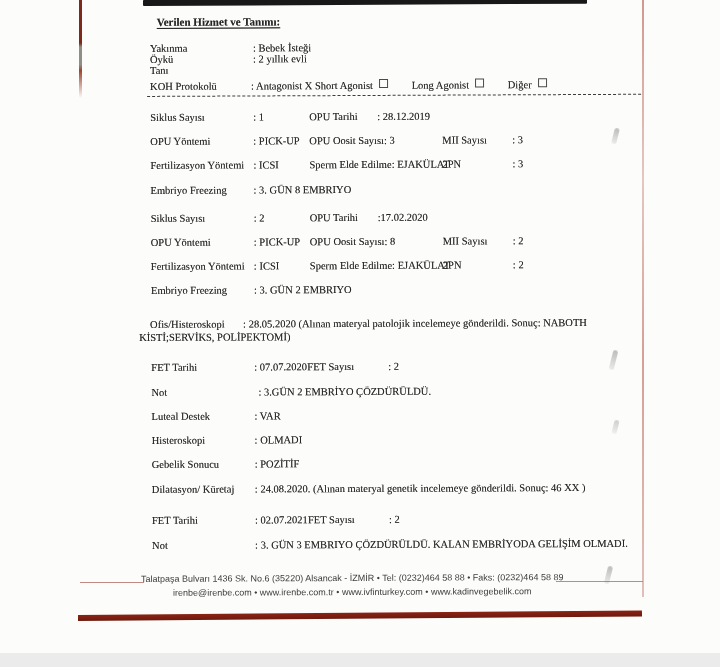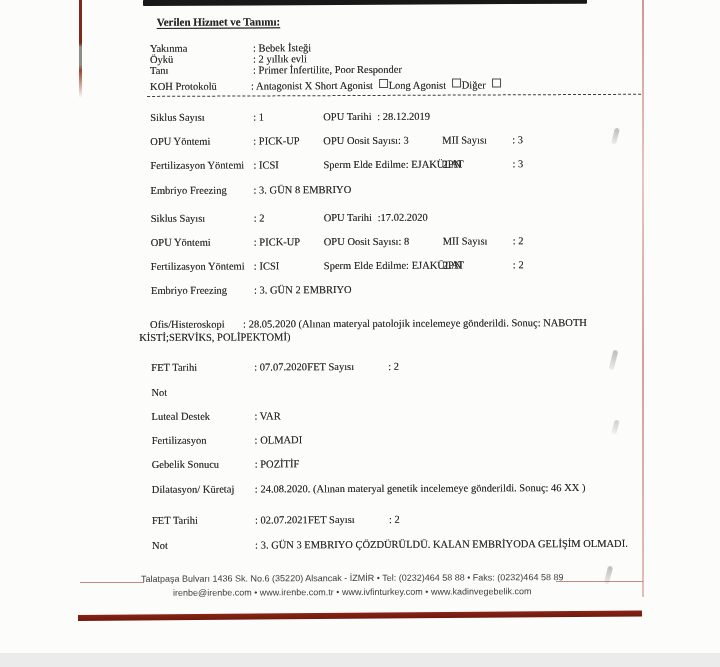--- a/index.html
+++ b/index.html
@@ -24,26 +24,26 @@
   .footer-rule{position:absolute;top:582px;height:1px;background:#c08a82;}
   .fr-left{left:80px;width:64px;}
   .fr-right{left:556px;width:87px;top:581px;}
 
   
   .doc{position:absolute;left:0;top:0;width:720px;height:667px;transform:rotate(-0.25deg);transform-origin:360px 300px;}
   .line{position:absolute;left:0;width:720px;height:13px;font-size:10.5px;line-height:13px;
     text-shadow:0 0 0.5px rgba(45,45,45,0.55);}
   .line span{position:absolute;white-space:nowrap;}
   .l1{left:151px;} .v1{left:254px;}
-  .m{left:324px;} .mv{left:378px;}
+  .m{left:310px;} .mv{left:378px;}
   .r{left:443px;} .rv{left:513px;}
   .fs{left:307px;} .fsv{left:388px;}
   .title{font-weight:bold;font-size:11px;text-decoration:underline;text-underline-offset:2px;margin-left:7px;}
   .kohval{left:252px;white-space:nowrap;}
-  .kohval .opt{position:static;margin-left:13px;}
+  .kohval .opt{position:static;margin-left:13px;padding-left:23px;}
   .box{display:inline-block;width:7px;height:7px;border:1px solid #4a4a4a;margin:0 0 -1px 6px;background:transparent;}
   .dashes{position:absolute;left:148px;top:95px;width:494px;height:0;border-top:1.6px dashed #3c3c3c;}
   .ofis-l{left:150px;font-family:Liberation Serif, serif;} .ofis-v{left:243px;} .ofis-v2{left:139px;}
   .footer{position:absolute;left:61px;width:580px;text-align:center;font-family:"Liberation Sans","DejaVu Sans",sans-serif;
     font-size:9px;color:#3c3c3c;line-height:12px;}
   .f1{top:572px;} .f2{top:586px;}
 </style>
 </head>
 <body>
 
@@ -62,21 +62,20 @@
     <div class="line" style="top:41px;">
       <span class="l1">Yakınma</span>
       <span class="v1">: Bebek İsteği</span>
     </div>
     <div class="line" style="top:52px;">
       <span class="l1">Öykü</span>
       <span class="v1">: 2 yıllık evli</span>
     </div>
     <div class="line" style="top:63px;">
       <span class="l1">Tanı</span>
-      <span class="v1">: Primer İnfertilite, Poor Responder</span>
     </div>
 
     <div class="line" style="top:79px;">
       <span class="l1">KOH Protokolü</span>
       <span class="kohval">
         <span style="position:static;">: Antagonist X Short Agonist</span><span class="box"></span>
         <span class="opt">Long Agonist</span><span class="box"></span>
         <span class="opt">Diğer</span><span class="box"></span>
       </span>
     </div>
@@ -142,27 +141,28 @@
     </div>
 
     <div class="line" style="top:360px;">
       <span class="l1">FET Tarihi</span>
       <span class="v1">: 07.07.2020</span>
       <span class="fs">FET Sayısı</span>
       <span class="fsv">: 2</span>
     </div>
     <div class="line" style="top:385px;">
       <span class="l1">Not</span>
+      <span class="v1" style="left:258px;">: 3.GÜN 2 EMBRİYO ÇÖZDÜRÜLDÜ.</span>
     </div>
     <div class="line" style="top:409px;">
       <span class="l1">Luteal Destek</span>
       <span class="v1">: VAR</span>
     </div>
     <div class="line" style="top:433px;">
-      <span class="l1">Fertilizasyon</span>
+      <span class="l1">Histeroskopi</span>
       <span class="v1">: OLMADI</span>
     </div>
     <div class="line" style="top:457px;">
       <span class="l1">Gebelik Sonucu</span>
       <span class="v1">: POZİTİF</span>
     </div>
 
     <div class="line" style="top:482px;">
       <span class="l1">Dilatasyon/ Küretaj</span>
       <span class="v1">: 24.08.2020. (Alınan materyal genetik incelemeye gönderildi. Sonuç: 46 XX )</span>

